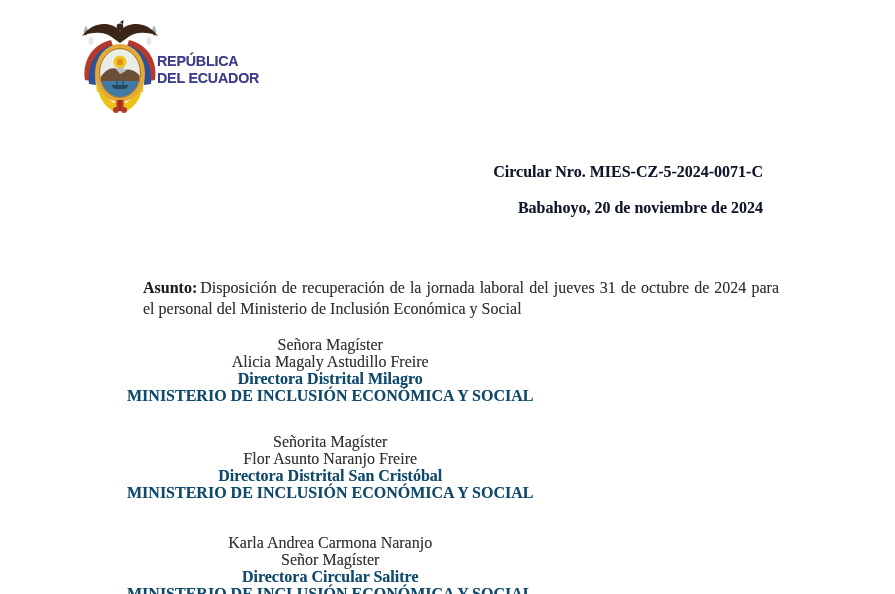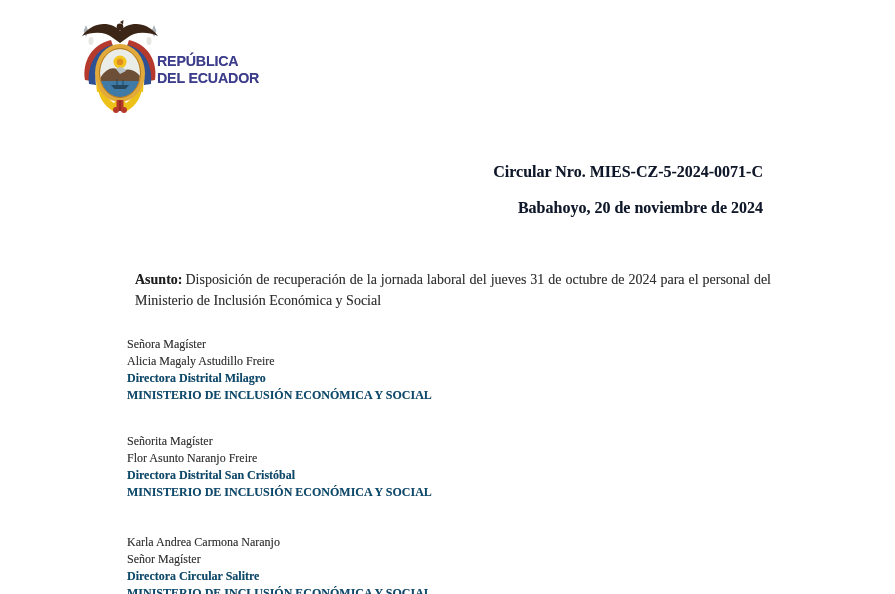--- a/index.html
+++ b/index.html
@@ -16,25 +16,25 @@
     font-weight:bold;font-size:15px;line-height:17px;letter-spacing:-0.2px;
     color:#3d3d8f;transform:scaleX(0.95);transform-origin:left top;
   }
   .doc-ref,.doc-date{
     position:absolute;left:300px;right:132px;text-align:right;
     font-weight:bold;font-size:16px;color:#0f172a;white-space:nowrap;
   }
   .doc-ref{top:163px;}
   .doc-date{top:199px;}
   .subject{
-    position:absolute;left:127px;top:261px;width:636px;margin:8px;
-    font-size:14px;line-height:21px;text-align:justify;
+    position:absolute;left:127px;top:261px;width:636px;margin:16px;
+    font-size:16px;line-height:21px;text-align:justify;
   }
   .subject strong{color:#1d1d1d;margin-right:3px;}
-  .recipient{position:absolute;left:127px;font-size:12px;line-height:17px;}
+  .recipient{position:absolute;left:127px;font-size:16px;line-height:17px;text-align:center;}
   .r1{top:336px;}
   .r2{top:433px;}
   .r3{top:534px;}
   .bold{font-weight:bold;color:#0c4a6e;}
 </style>
 </head>
 <body>
 
 <div class="page">
 

